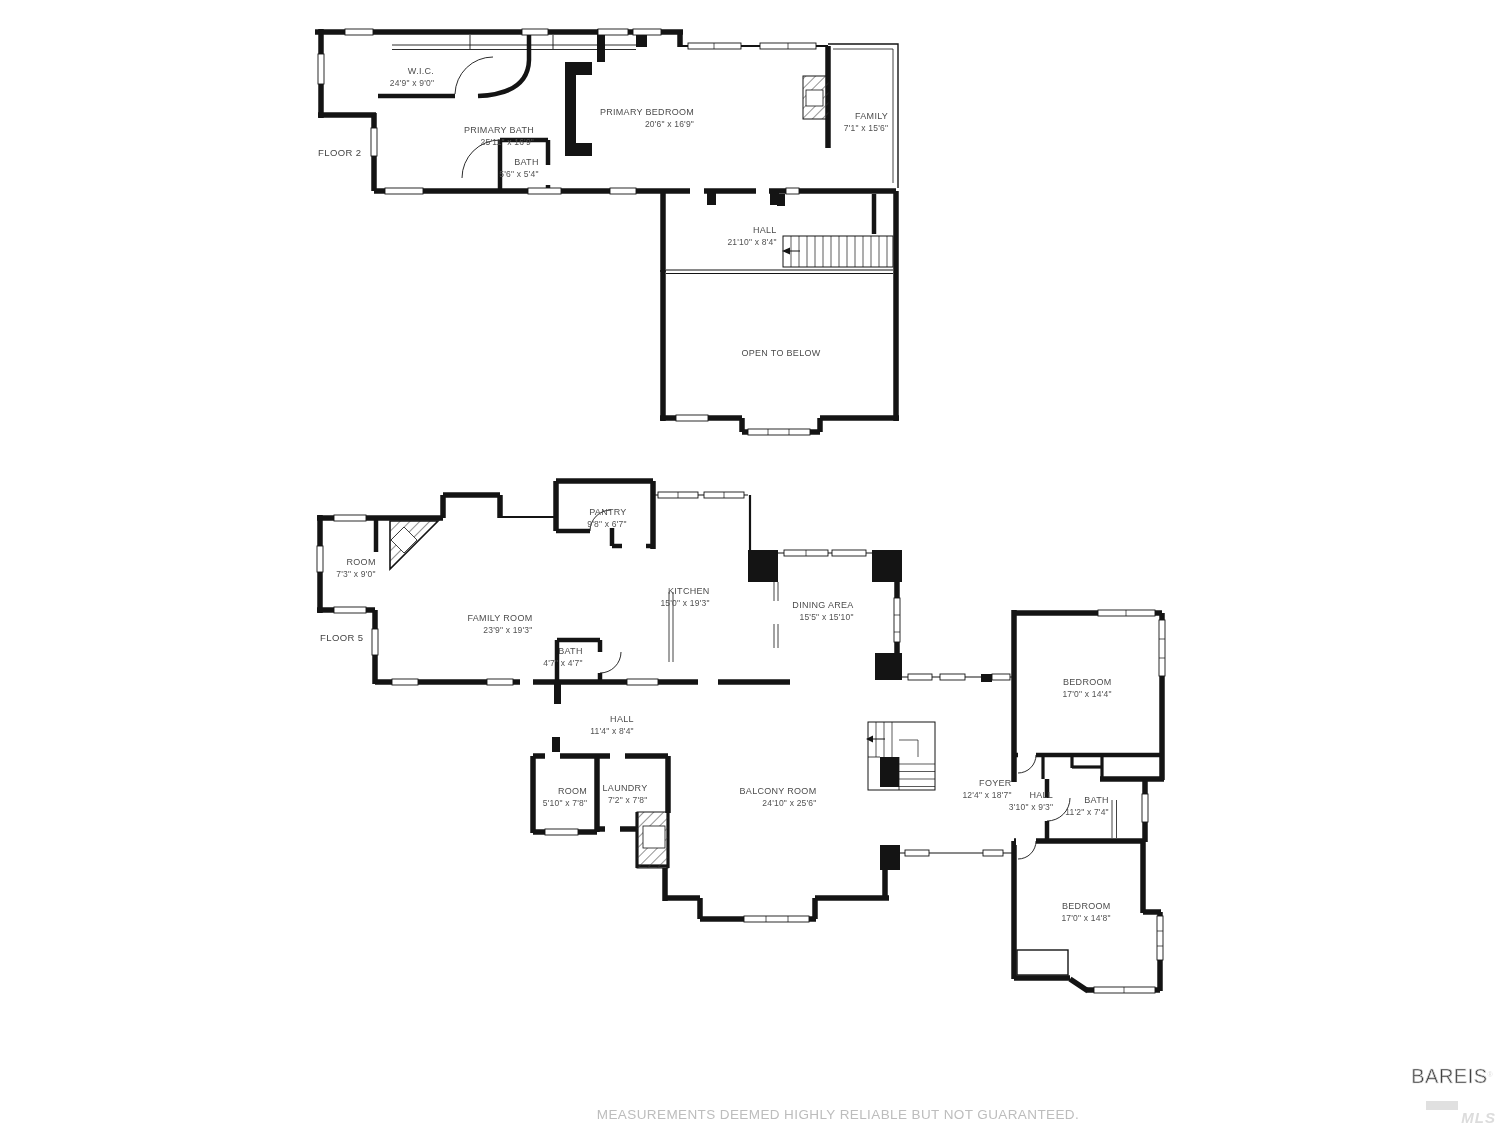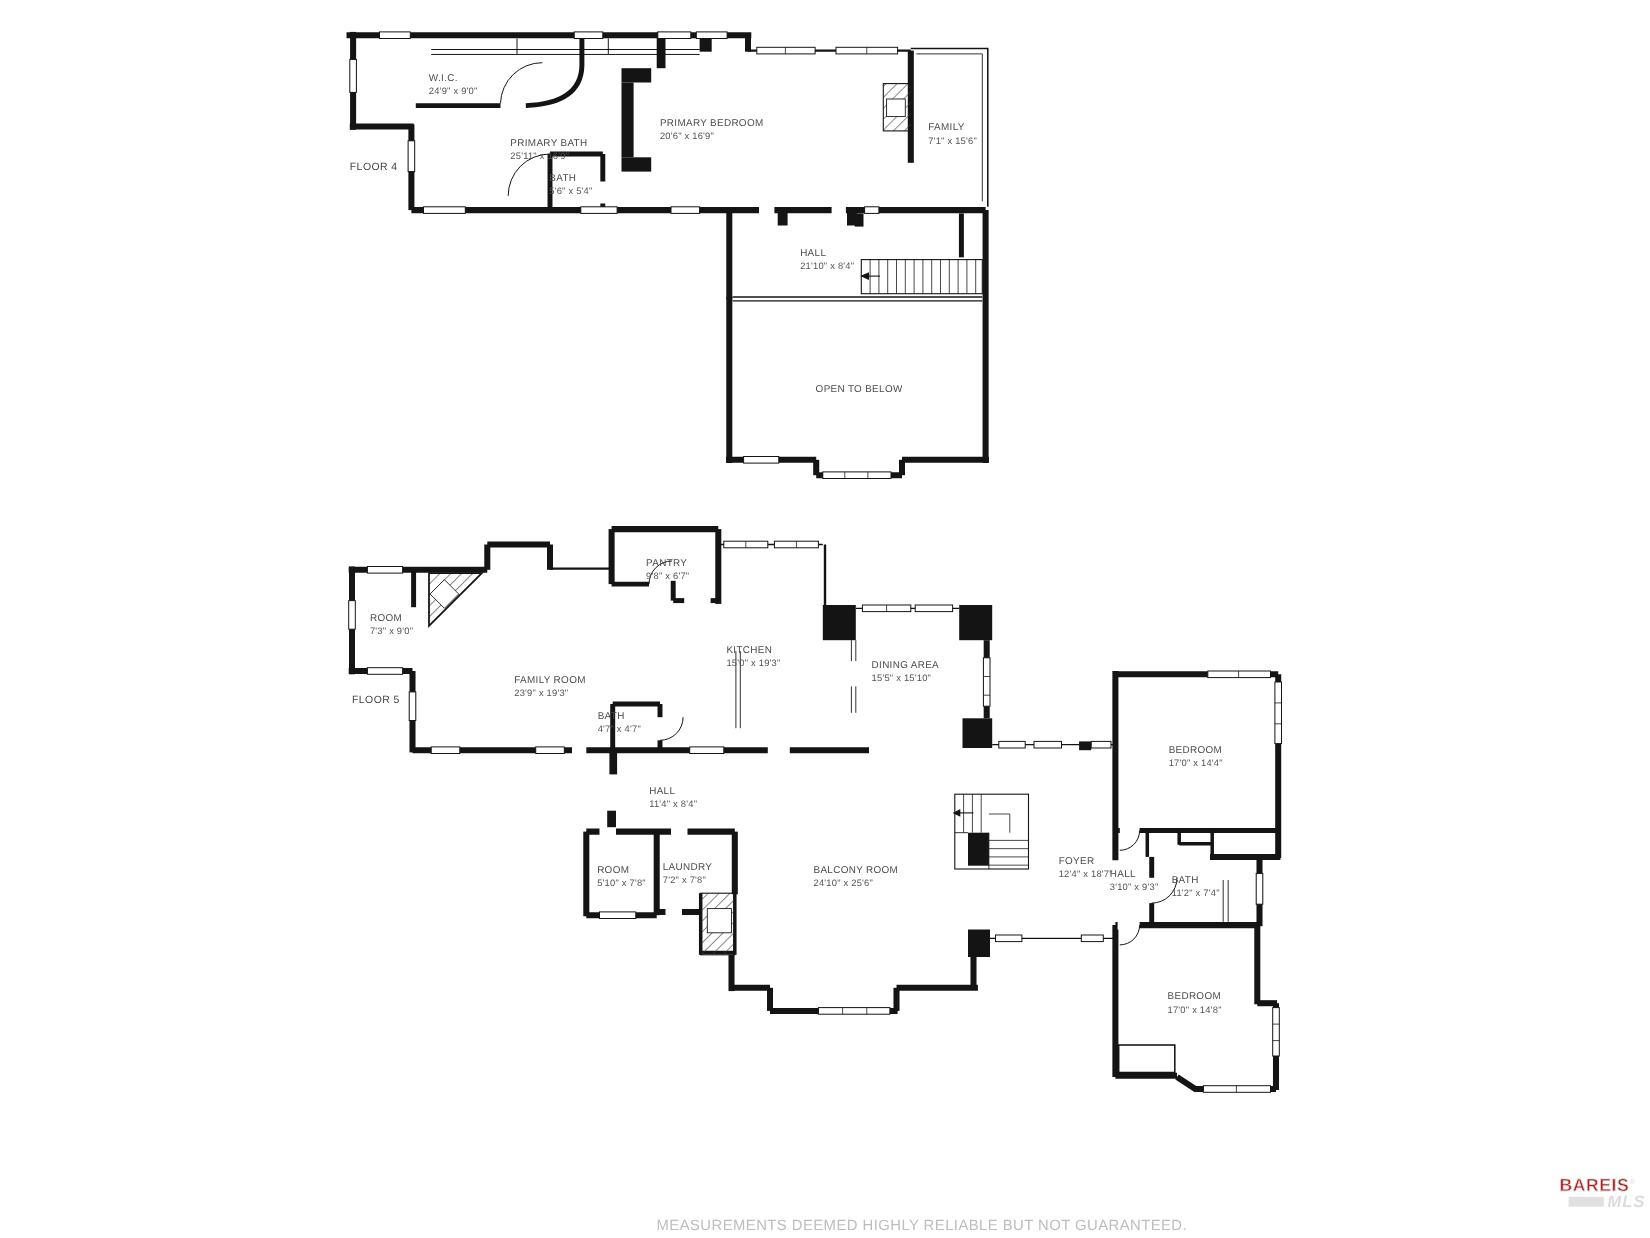--- a/index.html
+++ b/index.html
@@ -1,34 +1,34 @@
 <!DOCTYPE html>
 <html><head>
 <meta charset="utf-8">
 <style>
   html,body{margin:0;padding:0;background:#fff;}
   .page{position:relative;width:1500px;height:1125px;background:#fff;overflow:hidden;
         font-family:"Liberation Sans", sans-serif;}
   .plan-layer{position:absolute;left:0;top:0;}
-  .room-label{position:absolute;transform:translate(-50%,-50%);text-align:left;
+  .room-label{position:absolute;transform:translate(-50%,-50%);text-align:right;
               color:#4c4c4c;white-space:nowrap;line-height:11.5px;pointer-events:none;}
   .room-name{font-size:9px;letter-spacing:.3px;display:block;}
   .room-dims{font-size:8.5px;letter-spacing:.2px;display:block;color:#525252;}
   .floor-tag{position:absolute;transform:translate(0,-50%);font-size:9.5px;
              letter-spacing:.4px;color:#434343;}
   .disclaimer{position:absolute;left:838px;top:1086px;transform:translate(-50%,-50%);
               font-size:13.5px;color:#bdbdbd;letter-spacing:.4px;white-space:nowrap;margin-top:28px;}
   .mls-logo{position:absolute;left:1408px;top:1066px;width:88px;text-align:center;
             color:#e2e2e2;line-height:17px;}
-  .mls-brand{font-weight:bold;font-size:16px;letter-spacing:.5px;color:#b91c1c;
+  .mls-brand{font-weight:normal;font-size:20px;letter-spacing:.5px;color:#404040;
              -webkit-text-stroke:.7px #dadada;}
   .mls-reg{font-size:7px;vertical-align:super;color:#dedede;}
   .mls-row{display:flex;align-items:center;justify-content:flex-end;margin-top:-2px;}
   .mls-bar{width:32px;height:9px;background:#e0e0e0;margin-right:3px;}
-  .mls-sub{font-style:italic;font-weight:bold;font-size:15px;letter-spacing:1px;color:#dcdcdc;}
+  .mls-sub{font-style:italic;font-weight:bold;font-size:15px;letter-spacing:1px;color:#dcdcdc;margin-top:25px;}
 </style>
 </head>
 <body>
 
 <div class="page">
 
   <div class="plan-layer">
   <svg width="1500" height="1125" viewBox="0 0 1500 1125">
     <defs>
       <pattern id="hatch" width="7" height="7" patternTransform="rotate(45)" patternUnits="userSpaceOnUse">
@@ -326,21 +326,21 @@
         <path d="M590,531 A21,21 0 0 1 611,510"></path>
         <path d="M600,673 A21,21 0 0 0 621,652"></path>
         <path d="M1036,755 A18,18 0 0 1 1018,773"></path>
         <path d="M1036,841 A18,18 0 0 1 1018,859"></path>
         <path d="M1047,821 A23,23 0 0 0 1070,798"></path>
       </g>
     </g>
   </svg>
   </div>
 
-  <span class="floor-tag" style="left:318px;top:152px">FLOOR 4</span>
+  <span class="floor-tag" style="left:318px;top:152px">FLOOR 2</span>
 
   <div class="room-label" style="left:412px;top:77px">
     <span class="room-name">W.I.C.</span>
     <span class="room-dims">24'9" x 9'0"</span>
   </div>
   <div class="room-label" style="left:499px;top:136px">
     <span class="room-name">PRIMARY BATH</span>
     <span class="room-dims">25'11" x 16'9"</span>
   </div>
   <div class="room-label" style="left:519px;top:168px">

